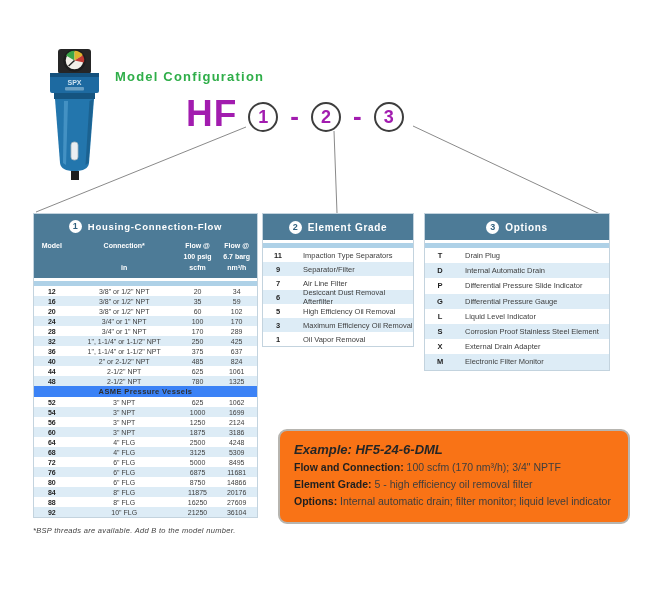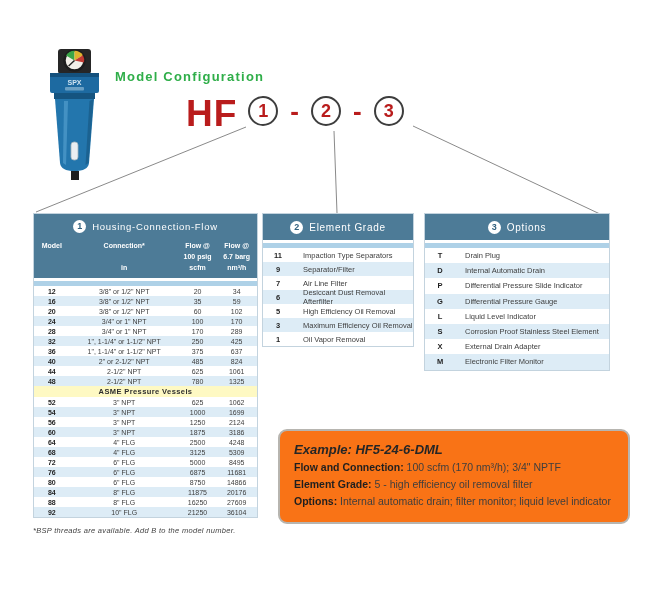--- a/index.html
+++ b/index.html
@@ -9,59 +9,59 @@
     -webkit-font-smoothing:antialiased;
   }
   
   .page-title{
     position:absolute;left:115px;top:69px;
     font-size:13px;font-weight:bold;color:#2fae49;letter-spacing:1.2px;
   }
   .product{position:absolute;left:34px;top:44px;width:82px;height:142px;}
   .formula{
     position:absolute;left:186px;top:96px;height:36px;
-    display:flex;align-items:flex-start;gap:11px;color:#b91c1c;
+    display:flex;align-items:flex-end;gap:11px;color:#a21caf;
   }
   .hf{font-size:37px;font-weight:bold;letter-spacing:1px;line-height:36px;}
   .fcircle{
     width:26px;height:26px;border:2px solid #3d3d3d;border-radius:50%;
     display:flex;align-items:center;justify-content:center;
     font-size:18px;font-weight:bold;background:#fff;
   }
   .fdash{font-size:26px;font-weight:bold;margin:0 1px;}
   .lines-overlay{position:absolute;left:0;top:0;pointer-events:none;}
 
   
   .tbl{position:absolute;background:#ffffff;border:1px solid #c3d3de;box-sizing:border-box;}
   .thead{background:#4d7b97;color:#ffffff;}
   .band{display:flex;align-items:center;justify-content:center;gap:6px;}
   .num-circle{
     width:13px;height:13px;border-radius:50%;background:#ffffff;color:#30607e;
     font-weight:bold;font-size:9px;display:flex;align-items:center;justify-content:center;flex:0 0 13px;
   }
-  .band-title{font-weight:normal;letter-spacing:0.7px;}
+  .band-title{font-weight:bold;letter-spacing:0.7px;}
   .gap{height:3px;background:#ffffff;}
   .strip{height:5px;background:#aed1e7;}
 
   
   .t1{left:33px;top:213px;width:225px;}
   .t1 .band{height:24px;}
   .t1 .band-title{font-size:9.5px;}
   .t1-cols{display:flex;font-size:7px;font-weight:bold;padding:2px 0 5px 0;}
   .t1col{display:flex;flex-direction:column;text-align:center;line-height:11px;}
   .cw-model{width:36px;}
   .cw-conn{width:110px;}
   .cw-f1{width:38px;}
   .cw-f2{width:41px;}
   .t1-row{display:flex;height:10px;align-items:center;font-size:7px;color:#3e3e3e;}
   .t1-row:nth-child(even){background:#ddecf6;}
   .cell{text-align:center;}
   .cell-model{font-weight:bold;color:#1f1f1f;}
   .asme{
-    height:11px;background:#fef9c3;display:flex;align-items:center;justify-content:center;
+    height:11px;background:#3b82f6;display:flex;align-items:center;justify-content:center;
     font-weight:bold;font-size:7.5px;color:#2e2e2e;letter-spacing:0.4px;
   }
   .footnote{
     position:absolute;left:33px;top:526px;width:240px;
     font-size:7.5px;font-style:italic;color:#3f3f3f;line-height:10px;letter-spacing:0.3px;
   }
 
   
   .t2{left:262px;top:213px;width:152px;}
   .t3{left:424px;top:213px;width:186px;}

